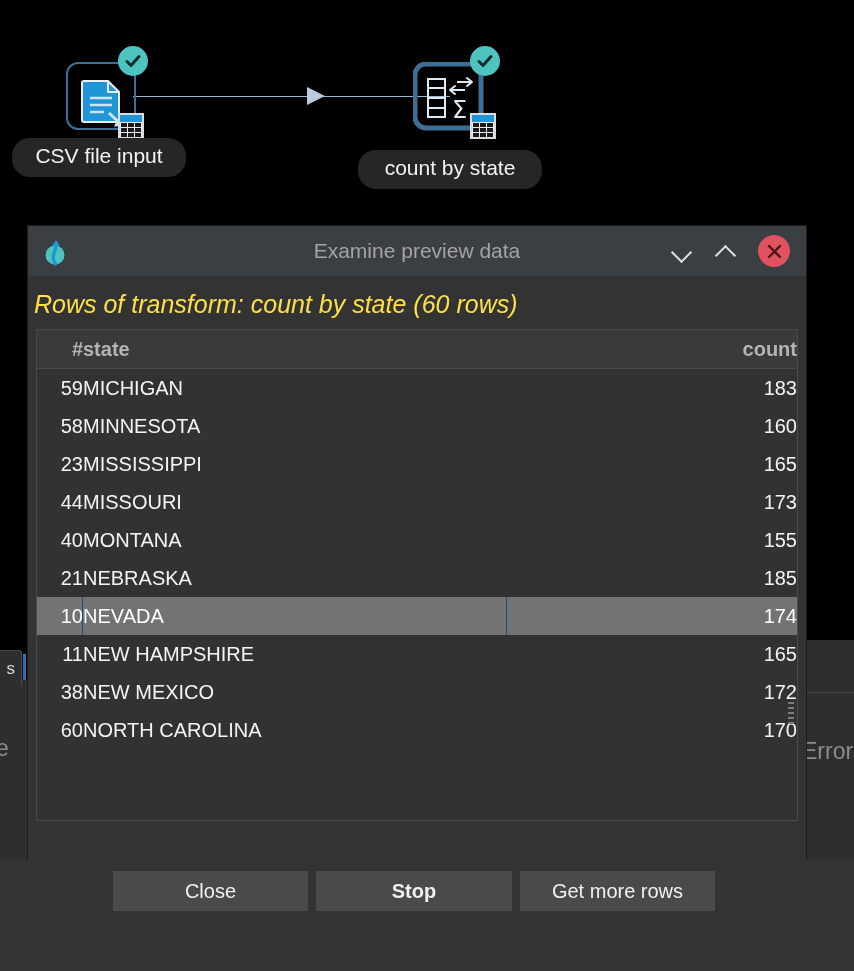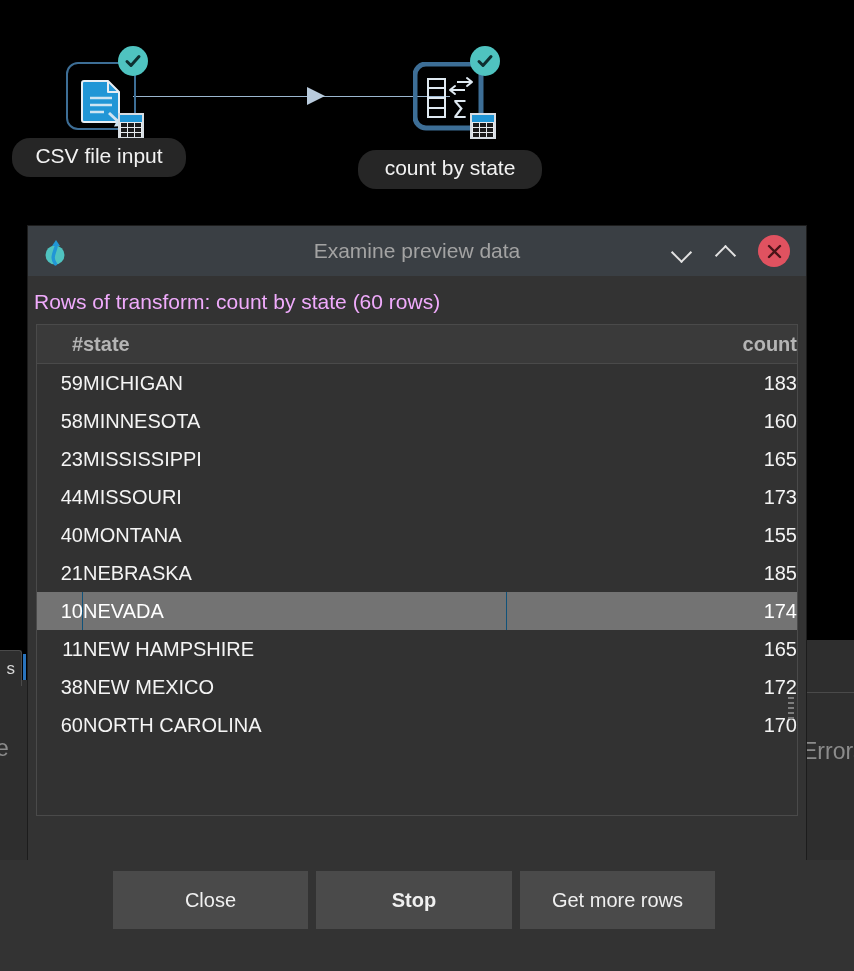--- a/index.html
+++ b/index.html
@@ -80,21 +80,21 @@
     transform:rotate(45deg);
   }
   .chev.up:before{transform:rotate(-135deg);top:10px;}
   .close-btn{
     width:32px;height:32px;border-radius:50%;background:#e05260;
     display:flex;align-items:center;justify-content:center;cursor:pointer;
   }
   .close-btn svg{display:block;}
 
   .subtitle{
-    color:#f0abfc;font-size:21px;padding:14px 6px 10px 6px;
+    color:#fde047;font-size:25px;padding:14px 6px 10px 6px;font-style:italic;
   }
 
   .table-wrap{
     position:relative;margin:0 8px;height:492px;overflow:hidden;
     background:#323232;border:1px solid #4a4a4a;box-sizing:border-box;
   }
   table.grid{border-collapse:collapse;width:100%;table-layout:fixed;}
   table.grid th,table.grid td{
     font-size:20px;padding:0;height:38px;vertical-align:middle;
     white-space:nowrap;overflow:hidden;
@@ -122,21 +122,21 @@
   
   .buttonbar{
     position:absolute;left:0;top:860px;width:854px;height:111px;
     background:#333333;
   }
   .buttons{
     position:absolute;left:113px;top:11px;display:flex;gap:8px;
   }
   .btn{
     background:#4a4a4a;color:#f0f0f0;font-size:20px;
-    border:none;height:58px;padding:0 14px;cursor:pointer;
+    border:none;height:40px;padding:0 14px;cursor:pointer;
     font-family:"Liberation Sans", sans-serif;
   }
   .btn.close{width:195px;}
   .btn.stop{width:196px;font-weight:bold;}
   .btn.more{width:195px;}
 </style>
 </head>
 <body>
 
 <div id="root">

